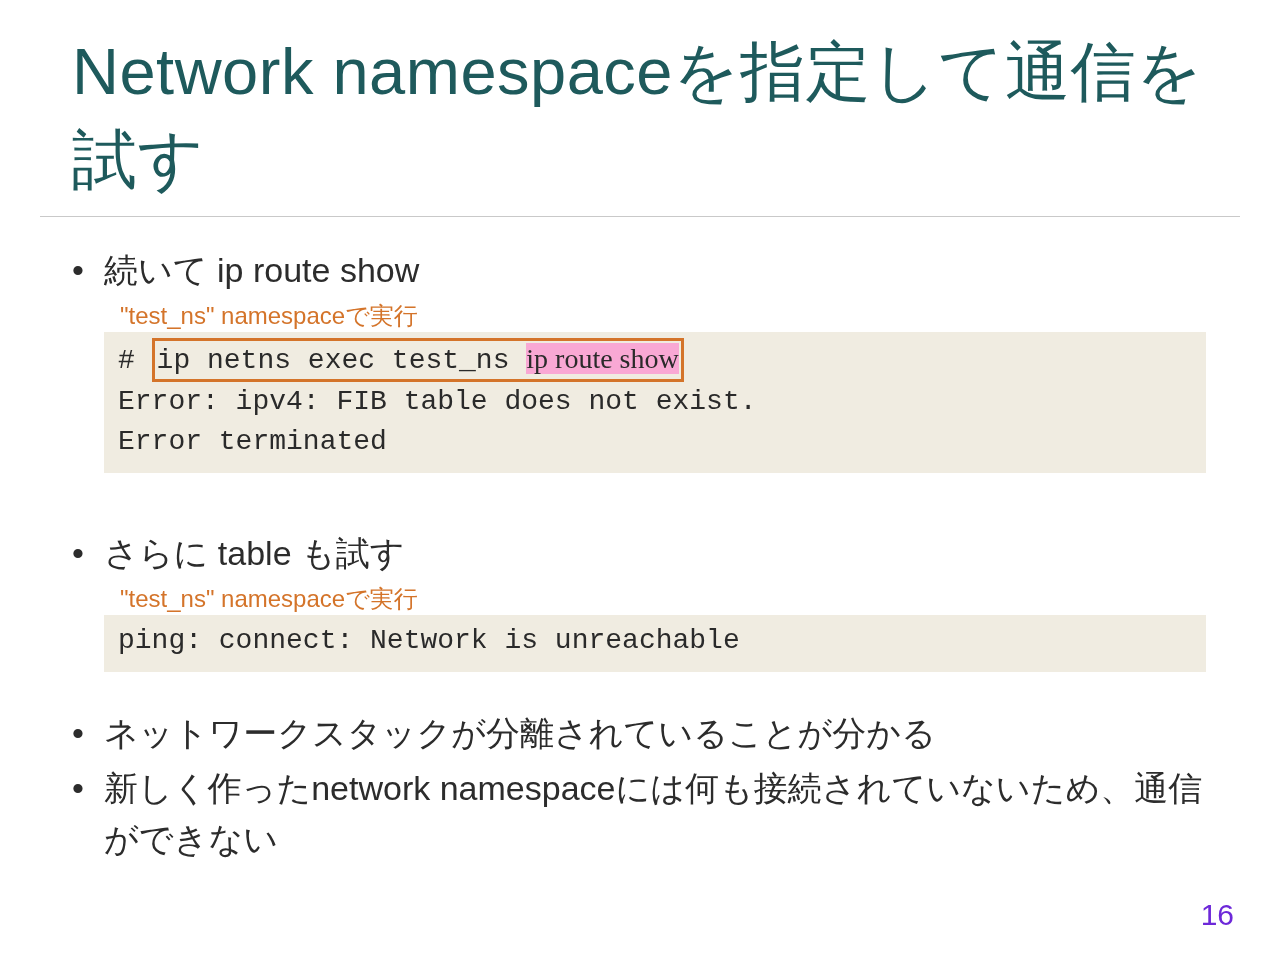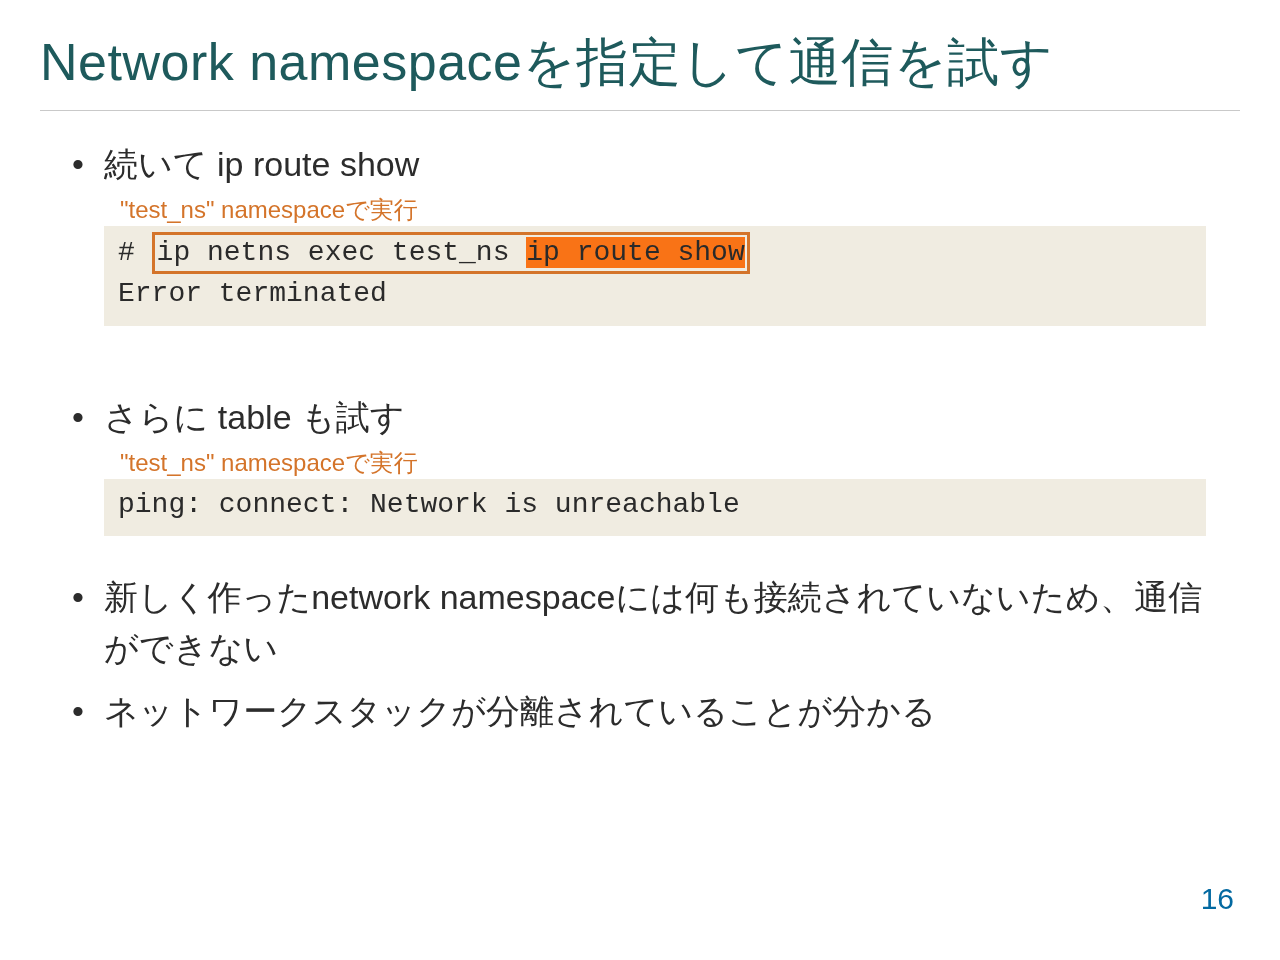--- a/index.html
+++ b/index.html
@@ -7,43 +7,44 @@
     padding: 0;
     width: 1280px;
     height: 960px;
     background: #ffffff;
     font-family: "Yu Gothic", "Meiryo", "Hiragino Sans", sans-serif;
     color: #111;
     overflow: hidden;
     position: relative;
   }
   .title {
-    font-size: 52px;
+    font-size: 65px;
     color: #1e5a5c;
     padding: 28px 64px 12px 40px;
     font-weight: 400;
     letter-spacing: 0.5px;
+    margin-left: 32px;
   }
   .divider {
     border: none;
     border-top: 1px solid #c9c9c9;
     margin: 0 40px 28px 40px;
   }
   .content {
     padding: 0 74px 0 64px;
   }
   ul.bullets {
     list-style: none;
     margin: 0;
     padding: 0;
   }
   ul.bullets > li {
     position: relative;
     padding-left: 40px;
-    margin: 12px 0 4px 0;
+    margin: 1px 0 4px 0;
     font-size: 34px;
     line-height: 1.5;
     color: #2c2c2c;
   }
   ul.bullets > li::before {
     content: "•";
     position: absolute;
     left: 8px;
     top: 0;
     font-size: 34px;
@@ -66,62 +67,64 @@
     position: relative;
   }
   .codebox .line { white-space: pre; }
   .orange-box {
     border: 3px solid #d4742a;
     padding: 0 2px;
     display: inline-block;
     line-height: 1.3;
   }
   .yellow-hl {
-    background: #f97316;
+    background: #f9a8d4;
     display: inline;
+    font-family: Liberation Serif, serif;
   }
   .page-num {
     position: absolute;
     right: 46px;
-    bottom: 44px;
+    bottom: 28px;
     font-size: 30px;
-    color: #0369a1;
+    color: #6d28d9;
     text-align: right;
   }
   .spacer-lg { height: 18px; }
 </style>
 </head>
 <body>
 
 <div class="title">Network namespaceを指定して通信を試す</div>
 <hr class="divider">
 
 <div class="content">
   <ul class="bullets">
     <li>続いて ip route show</li>
   </ul>
 
   <div class="annotation">"test_ns" namespaceで実行</div>
 
   <div class="codebox">
     <div class="line"><span># </span><span class="orange-box"><span>ip netns exec test_ns </span><span class="yellow-hl">ip route show</span></span></div>
+    <div class="line">Error: ipv4: FIB table does not exist.</div>
     <div class="line">Error terminated</div>
   </div>
 
   <div class="spacer-lg"></div>
 
   <ul class="bullets">
     <li>さらに table も試す</li>
   </ul>
 
   <div class="annotation">"test_ns" namespaceで実行</div>
 
   <div class="codebox">
     <div class="line">ping: connect: Network is unreachable</div>
   </div>
 
   <ul class="bullets">
+    <li>ネットワークスタックが分離されていることが分かる</li>
     <li>新しく作ったnetwork namespaceには何も接続されていないため、通信ができない</li>
-    <li>ネットワークスタックが分離されていることが分かる</li>
   </ul>
 </div>
 
 <div class="page-num">16</div>
 
 </body></html>

